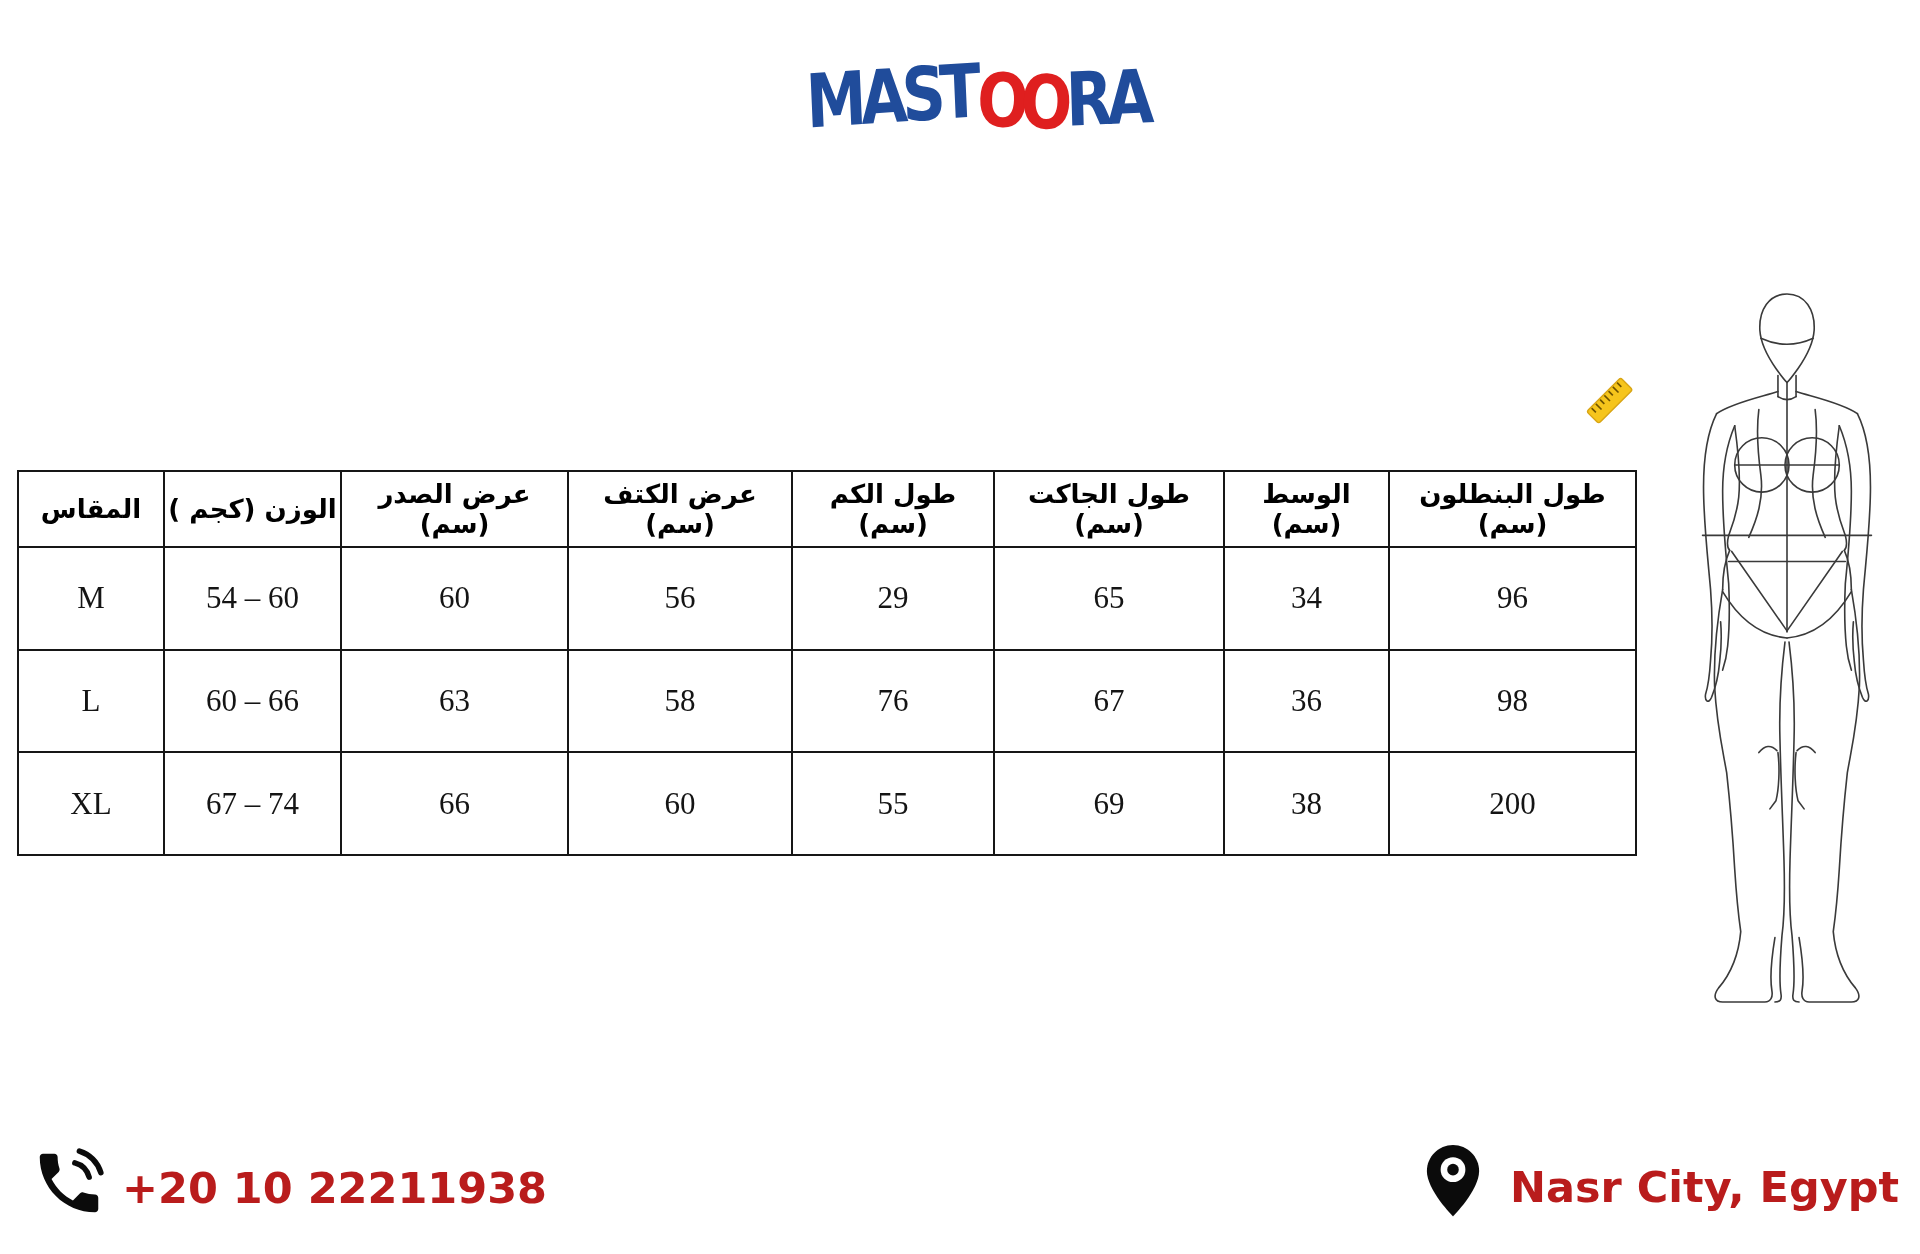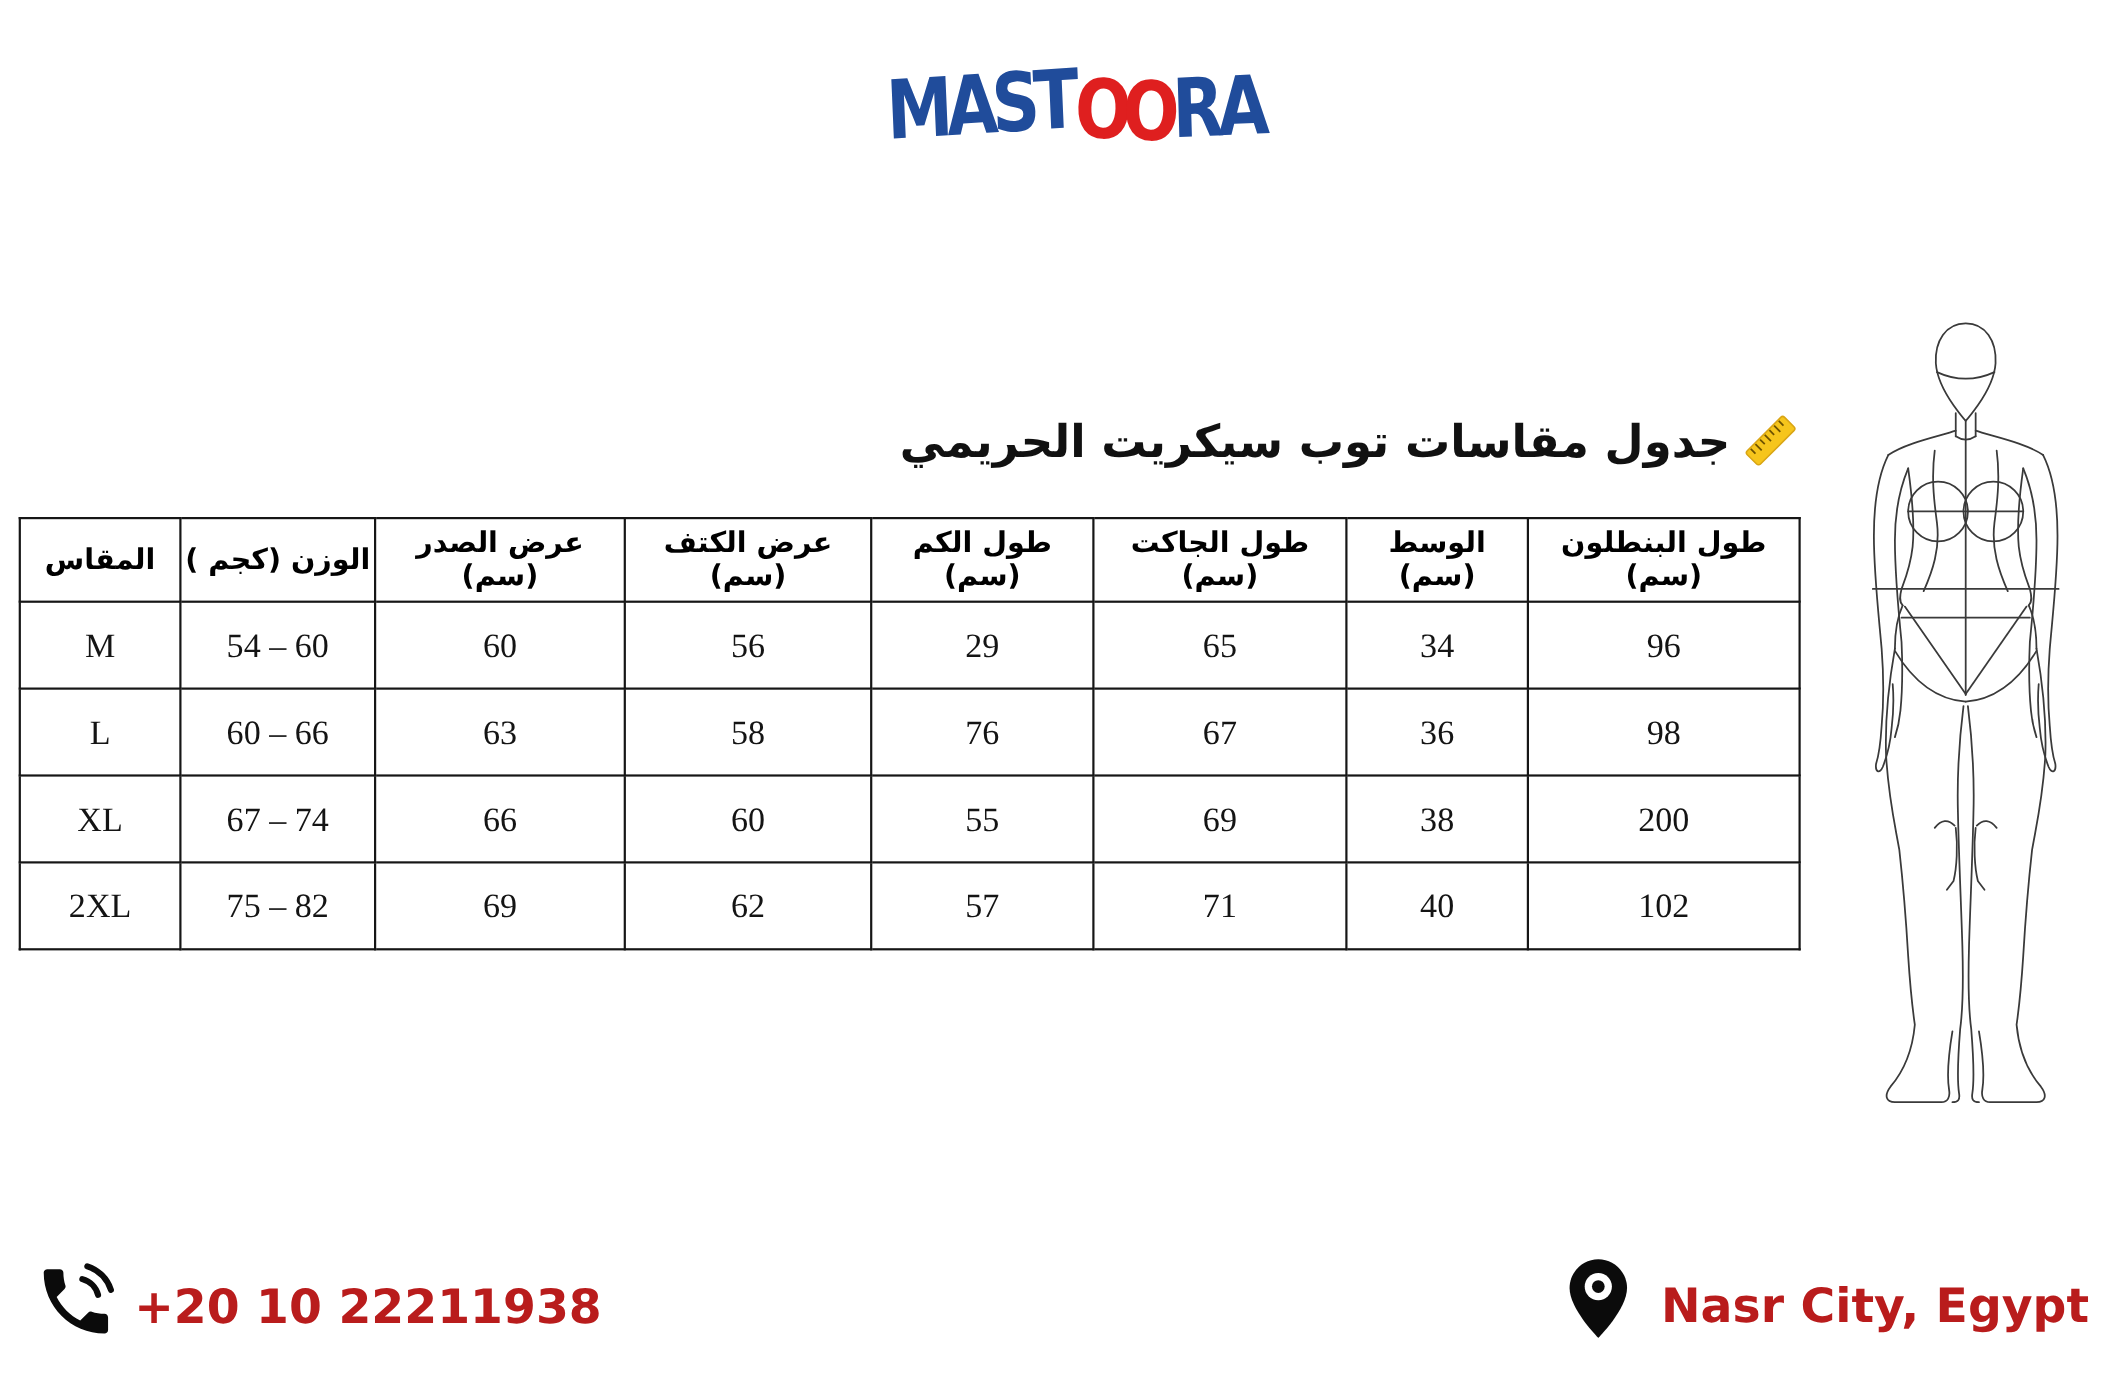--- a/index.html
+++ b/index.html
@@ -93,21 +93,20 @@
             <line x1="13" y1="17" x2="13" y2="25"></line>
             <line x1="19" y1="17" x2="19" y2="23"></line>
             <line x1="25" y1="17" x2="25" y2="25"></line>
             <line x1="31" y1="17" x2="31" y2="23"></line>
             <line x1="37" y1="17" x2="37" y2="25"></line>
             <line x1="43" y1="17" x2="43" y2="23"></line>
           </g>
         </g>
       </svg>
     </span>
-    <span class="title-text">جدول مقاسات توب سيكريت الحريمي</span>
   </div>
 
   <table class="size-table">
     <colgroup>
       <col style="width:146px">
         <col style="width:177px">
         <col style="width:227px">
         <col style="width:224px">
       <col style="width:202px">
         <col style="width:230px">
@@ -150,30 +149,20 @@
       <tr>
         <td>XL</td>
         <td>67 – 74</td>
         <td>66</td>
         <td>60</td>
         <td>55</td>
         <td>69</td>
         <td>38</td>
         <td>200</td>
       </tr>
-      <tr>
-        <td>2XL</td>
-        <td>75 – 82</td>
-        <td>69</td>
-        <td>62</td>
-        <td>57</td>
-        <td>71</td>
-        <td>40</td>
-        <td>102</td>
-      </tr>
     </tbody>
   </table>
 
   <div class="mannequin">
     <svg viewBox="0 0 176 712">
       <g class="croquis">
 
         <path d="M88,2 C106,2 116,18 115,38 C114,53 106,66 99,76 C94,83 91,87 88,90 C85,87 82,83 77,76 C70,66 62,53 61,38 C60,18 70,2 88,2 Z"></path>
         <path d="M62,46 Q88,58 114,46"></path>
 

